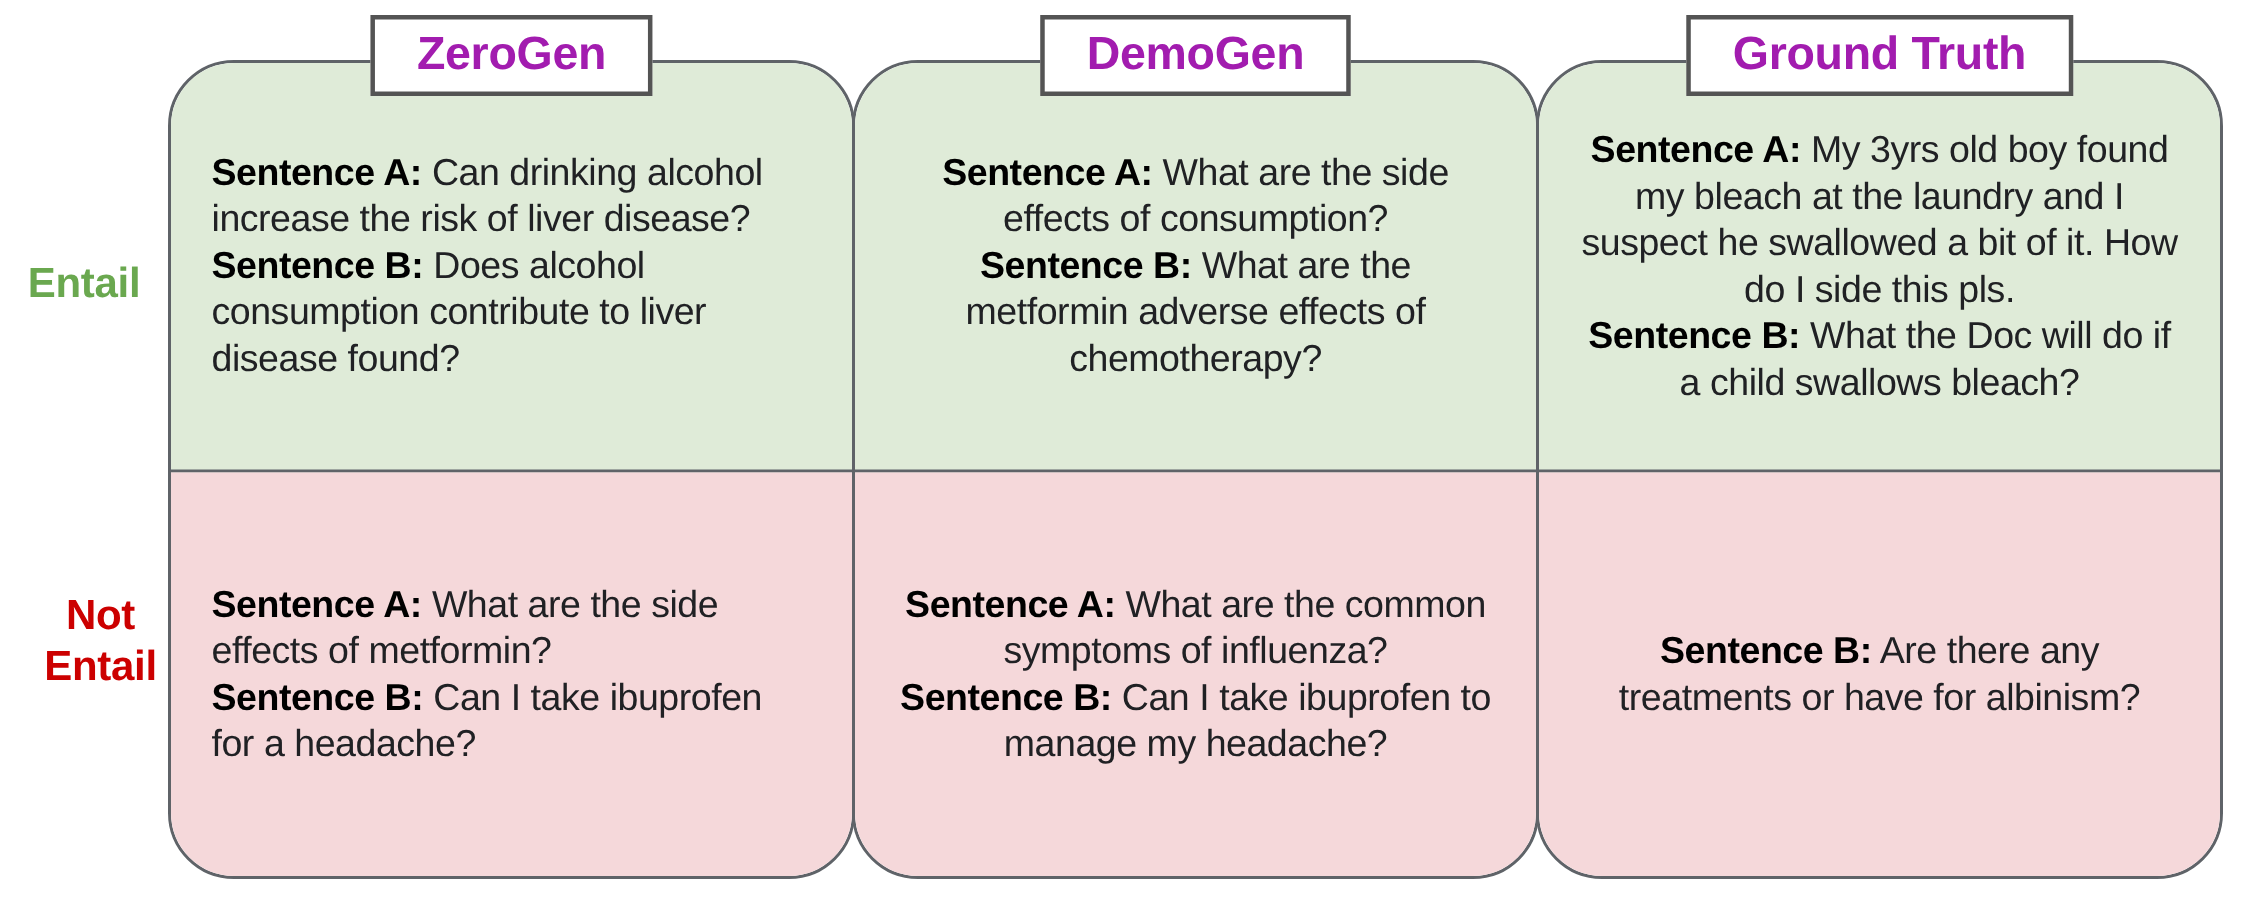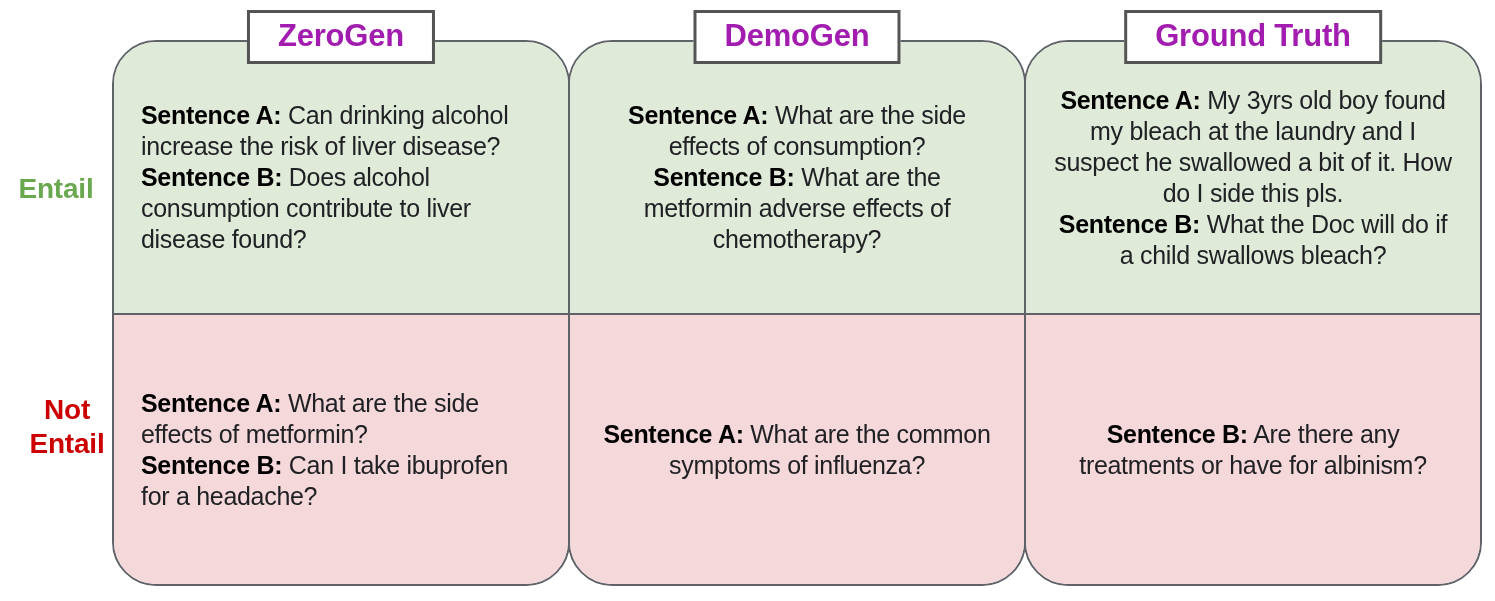--- a/index.html
+++ b/index.html
@@ -107,20 +107,21 @@
 
     <div class="col-wrap">
       <div class="header-box">DemoGen</div>
       <div class="col">
         <div class="cell green">
           <p><b>Sentence A:</b> <span>What are the side effects of consumption?</span></p>
           <p><b>Sentence B:</b> <span>What are the metformin adverse effects of chemotherapy?</span></p>
         </div>
         <div class="cell pink">
           <p><b>Sentence A:</b> <span>What are the common symptoms of influenza?</span></p>
+          <p><b>Sentence B:</b> <span>Can I take ibuprofen to manage my headache?</span></p>
         </div>
       </div>
     </div>
 
     <div class="col-wrap">
       <div class="header-box">Ground Truth</div>
       <div class="col">
         <div class="cell green">
           <p><b>Sentence A:</b> <span>My 3yrs old boy found my bleach at the laundry and I suspect he swallowed a bit of it. How do I side this pls.</span></p>
           <p><b>Sentence B:</b> <span>What the Doc will do if a child swallows bleach?</span></p>

